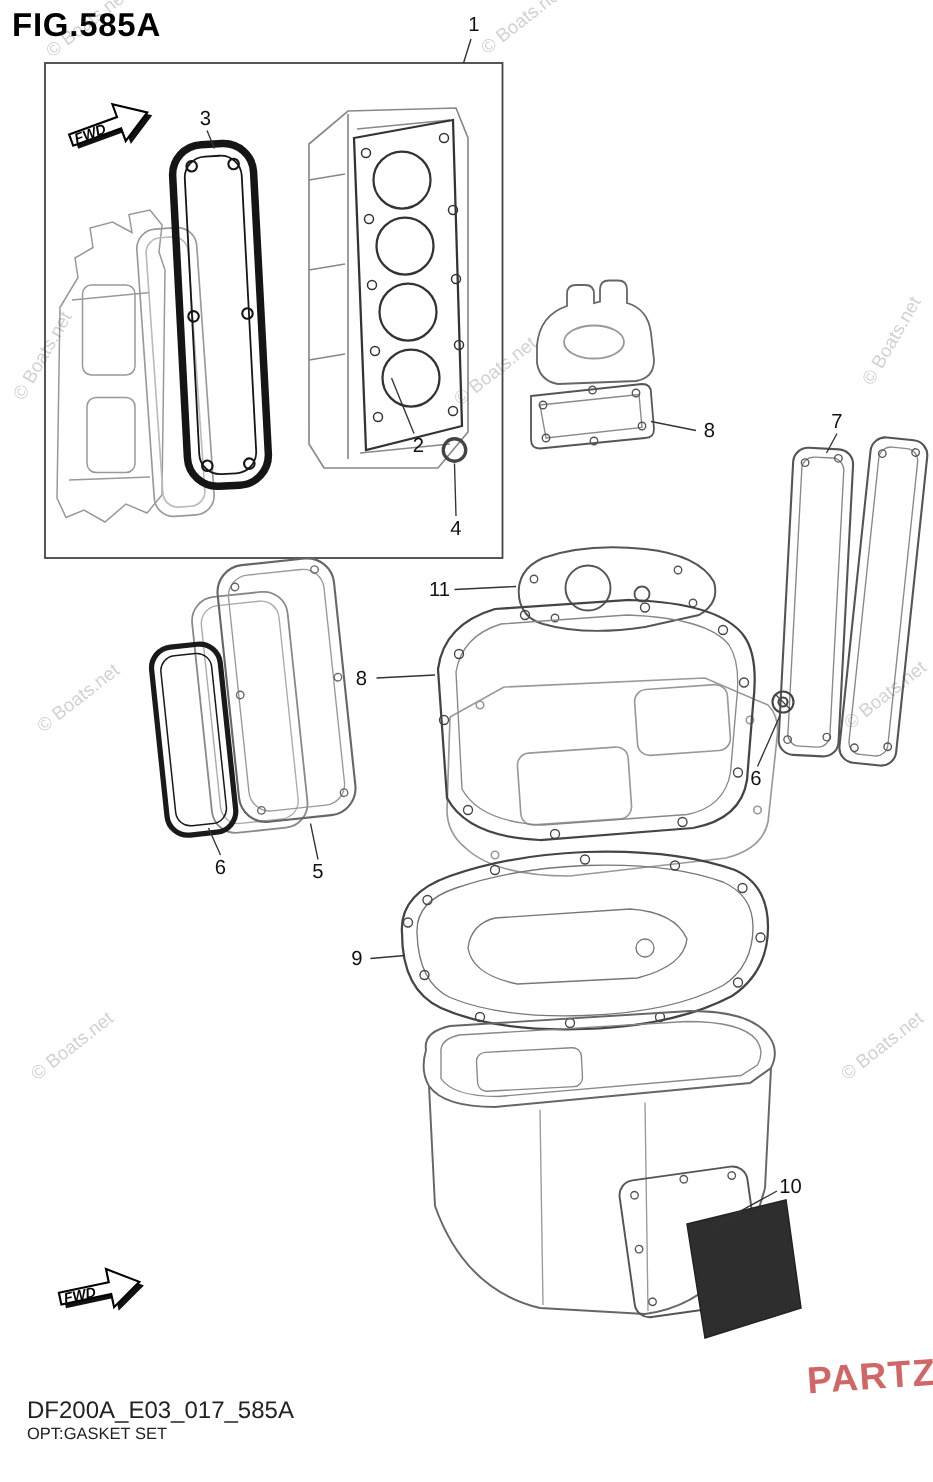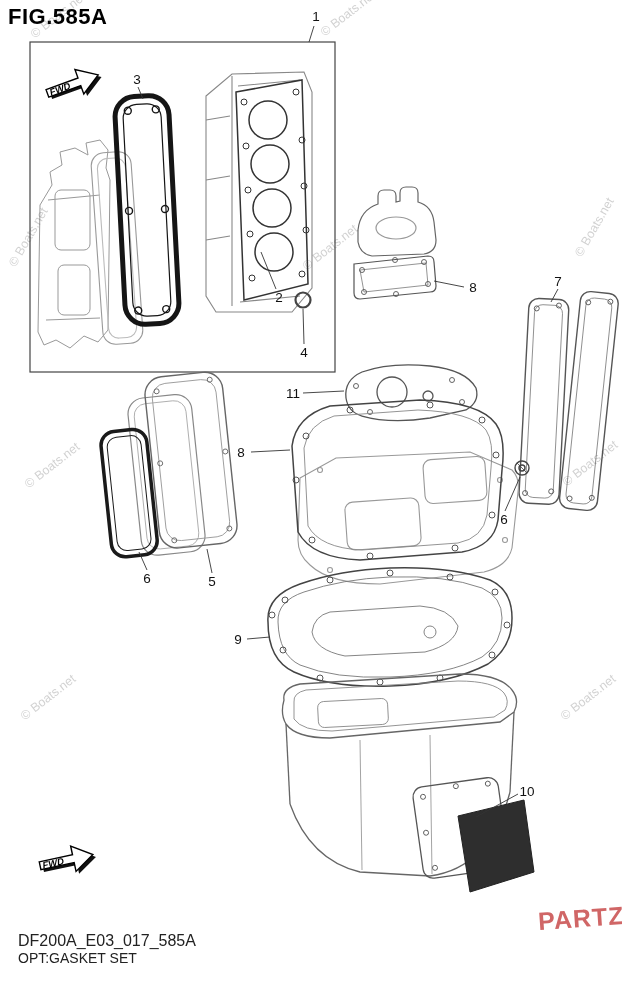--- a/index.html
+++ b/index.html
@@ -9,21 +9,21 @@
   .fig-title{position:absolute;left:8px;top:4px;font-size:22px;font-weight:bold;color:#000;
              letter-spacing:.5px;}
   .callout{position:absolute;transform:translate(-50%,-50%);font-size:13.5px;color:#111;}
   .wm{position:absolute;color:rgba(70,70,70,.25);font-size:12.5px;white-space:nowrap;
       transform-origin:0 0;}
   .russian{position:absolute;left:312px;top:887px;font-size:11px;color:#8f8f8f;
            letter-spacing:.3px;white-space:nowrap;}
   .partzon{position:absolute;left:538px;top:901px;font-size:25px;font-weight:bold;color:#c54040;
            transform:rotate(-4deg);letter-spacing:1px;opacity:.8;white-space:nowrap;}
   .footer-code{position:absolute;left:18px;top:932px;font-size:16px;color:#222;}
-  .footer-caption{position:absolute;left:18px;top:950px;font-size:14px;color:#222;}
+  .footer-caption{position:absolute;left:18px;top:950px;font-size:11px;color:#222;}
 </style>
 </head>
 <body>
 
 <div class="canvas">
 
   <svg width="622" height="988" viewBox="0 0 622 988">
 
     <rect x="30" y="42" width="305" height="330" fill="none" stroke="#444" stroke-width="1.2"></rect>
 

